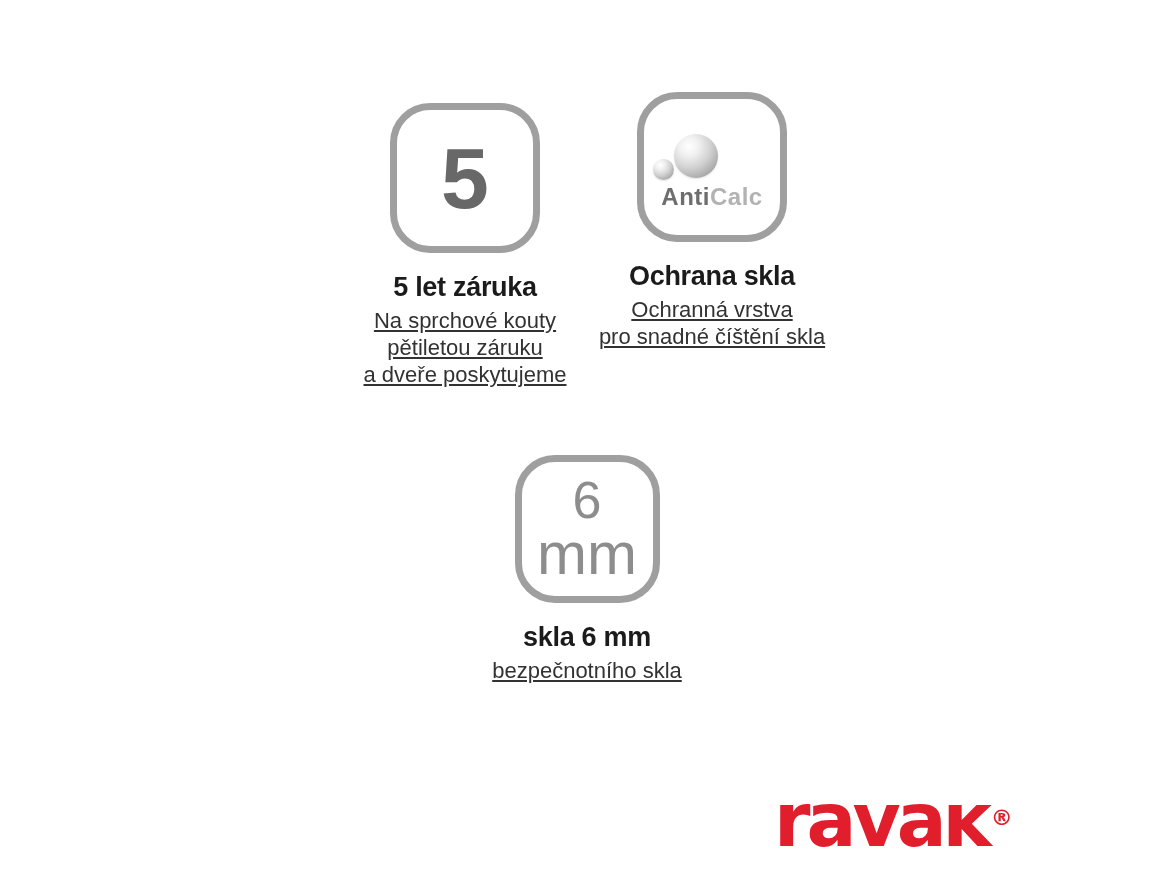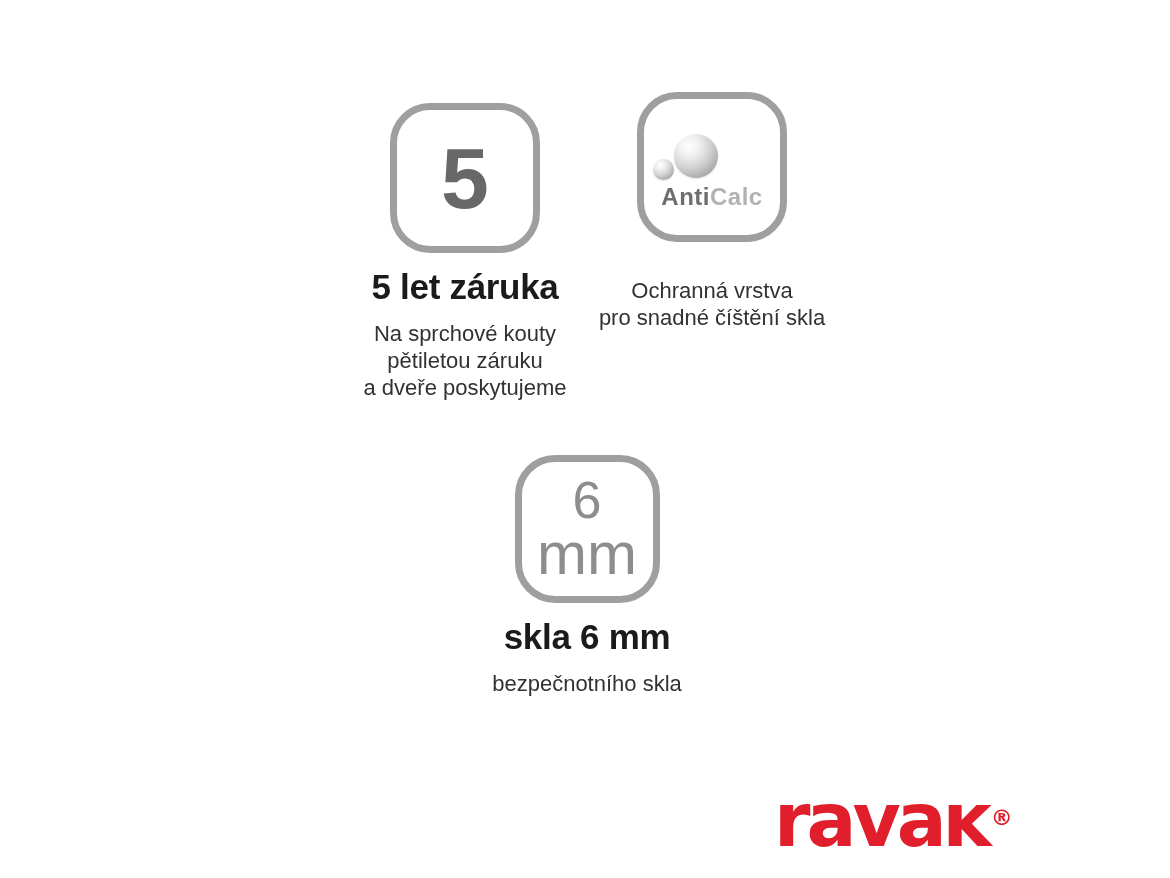--- a/index.html
+++ b/index.html
@@ -73,31 +73,32 @@
     right: 0;
     bottom: 24px;
     font-size: 24px;
     font-weight: 700;
     letter-spacing: 0.5px;
   }
   .anticalc-label .part-dark  { color: var(--anticalc-dark); }
   .anticalc-label .part-light { color: var(--anticalc-light); }
   .caption { margin-top: 18px; }
   .caption-title {
-    font-size: 35px;
+    font-size: 27px;
     font-weight: 700;
     line-height: 32px;
     color: var(--title-text);
     letter-spacing: -0.3px;
   }
   .caption-desc {
-    margin-top: 17px;
+    margin-top: 4px;
     font-size: 22px;
     line-height: 27px;
     color: var(--body-text);
+    text-decoration: underline;
   }
   .logo {
     position: absolute;
     left: 740px;
     top: 783px;
     display: flex;
     align-items: flex-start;
     color: var(--logo-red);
     font-family: "DejaVu Sans", "Liberation Sans", sans-serif;
     margin-left: 34px;
@@ -137,20 +138,21 @@
 
   <div class="card card-anticalc">
     <div class="tile">
       <span class="bubble bubble-large"></span>
       <span class="bubble bubble-small"></span>
       <div class="anticalc-label">
         <span class="part-dark">Anti</span><span class="part-light">Calc</span>
       </div>
     </div>
     <div class="caption">
+      <div class="caption-title">Ochrana skla</div>
       <div class="caption-desc">
         <div>Ochranná vrstva</div>
         <div>pro snadné číštění skla</div>
       </div>
     </div>
   </div>
 
   <div class="card card-thickness">
     <div class="tile">
       <span class="tile-mm-line1">6</span>

